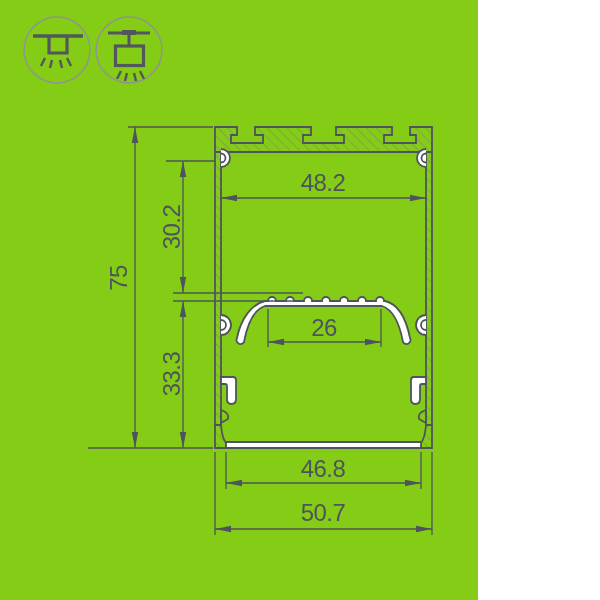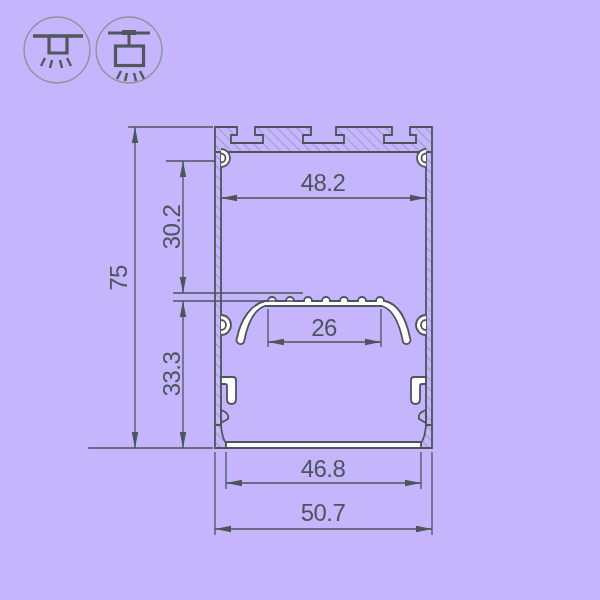--- a/index.html
+++ b/index.html
@@ -1,17 +1,17 @@
 <!DOCTYPE html>
 <html><head>
 <meta charset="utf-8">
 <style>
   html,body{margin:0;padding:0;background:#ffffff;}
   .canvas{
-    position:relative;width:600px;height:600px;background:#c4b5fd;overflow:hidden;
+    position:relative;width:478px;height:600px;background:#84cc16;overflow:hidden;
     font-family:"Liberation Sans", sans-serif;
   }
   svg text{
     font-family:"Liberation Sans","DejaVu Sans",sans-serif;
     font-size:24px;
     letter-spacing:-0.5px;
     fill:#4e545b;
   }
   .profile-stroke{stroke:#4e545b;stroke-width:1.8;}
   .dim{stroke:#4e545b;stroke-width:1.3;fill:none;}

